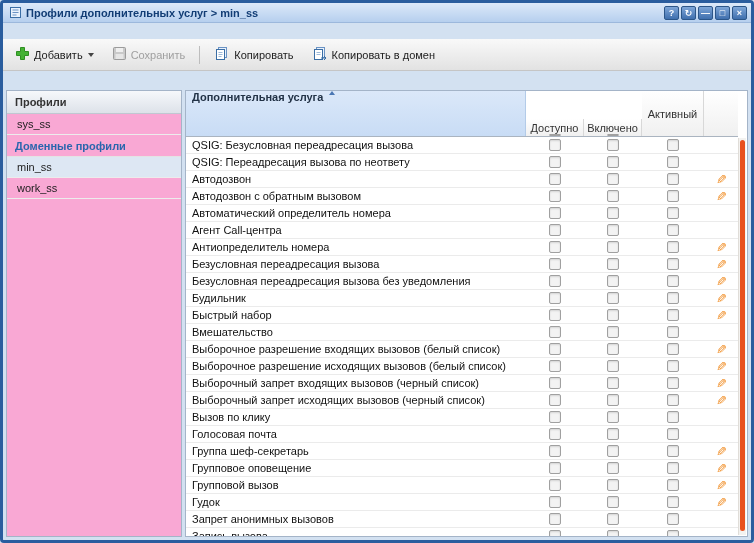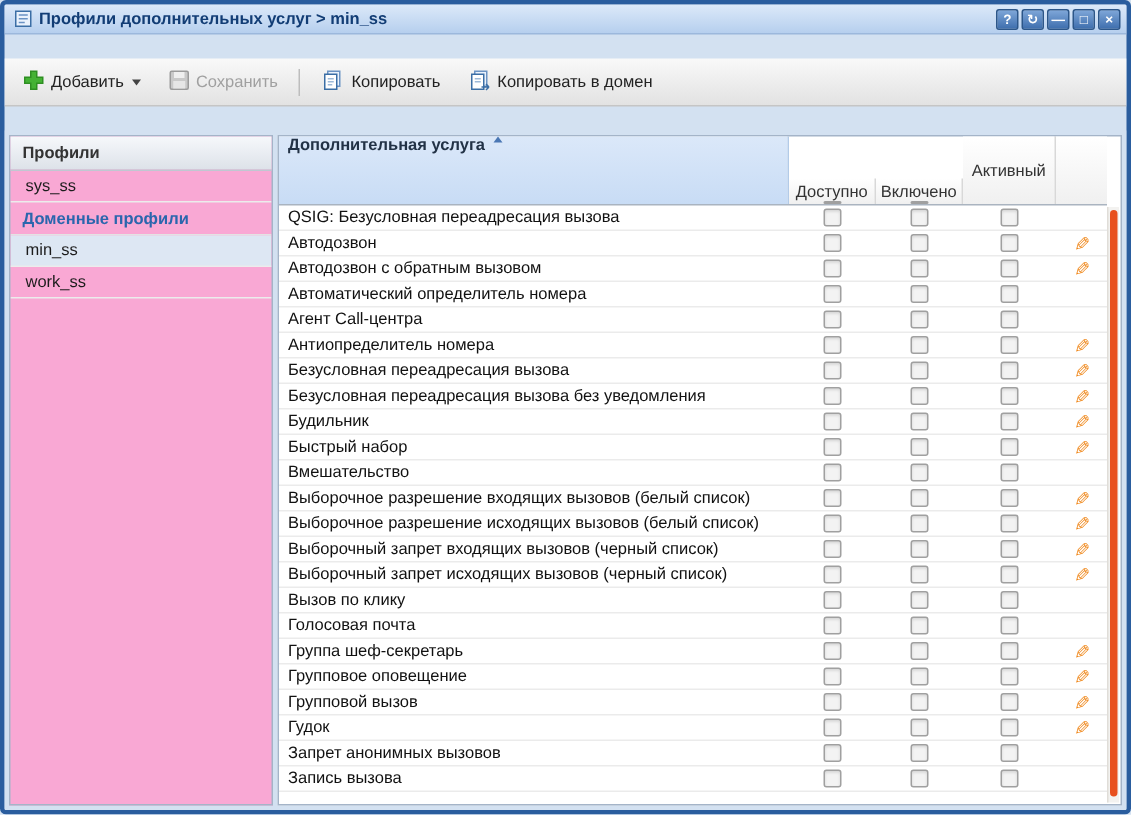--- a/index.html
+++ b/index.html
@@ -165,20 +165,33 @@
             </div>
             <div class="col-enabled cell-cb">
               <span class="cb"></span>
             </div>
             <div class="col-active cell-cb">
               <span class="cb"></span>
             </div>
             <div class="col-edit cell-edit"></div>
           </div>
           <div class="row">
+            <div class="cell-service">QSIG: Переадресация вызова по неответу</div>
+            <div class="col-available cell-cb">
+              <span class="cb"></span>
+            </div>
+            <div class="col-enabled cell-cb">
+              <span class="cb"></span>
+            </div>
+            <div class="col-active cell-cb">
+              <span class="cb"></span>
+            </div>
+            <div class="col-edit cell-edit"></div>
+          </div>
+          <div class="row">
             <div class="cell-service">Автодозвон</div>
             <div class="col-available cell-cb">
               <span class="cb"></span>
             </div>
             <div class="col-enabled cell-cb">
               <span class="cb"></span>
             </div>
             <div class="col-active cell-cb">
               <span class="cb"></span>
             </div>

